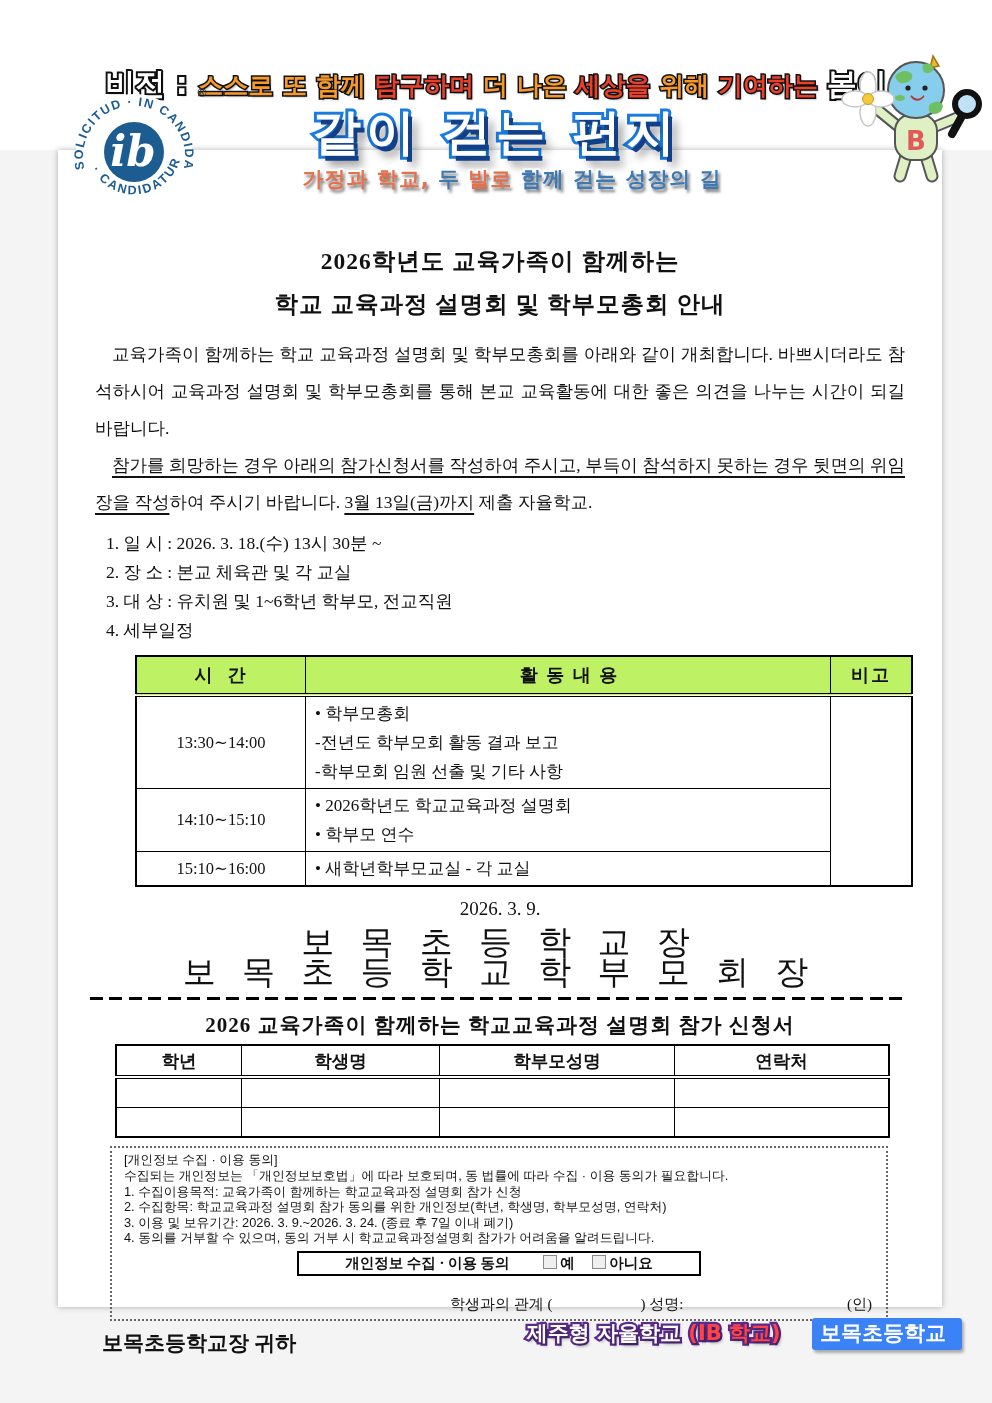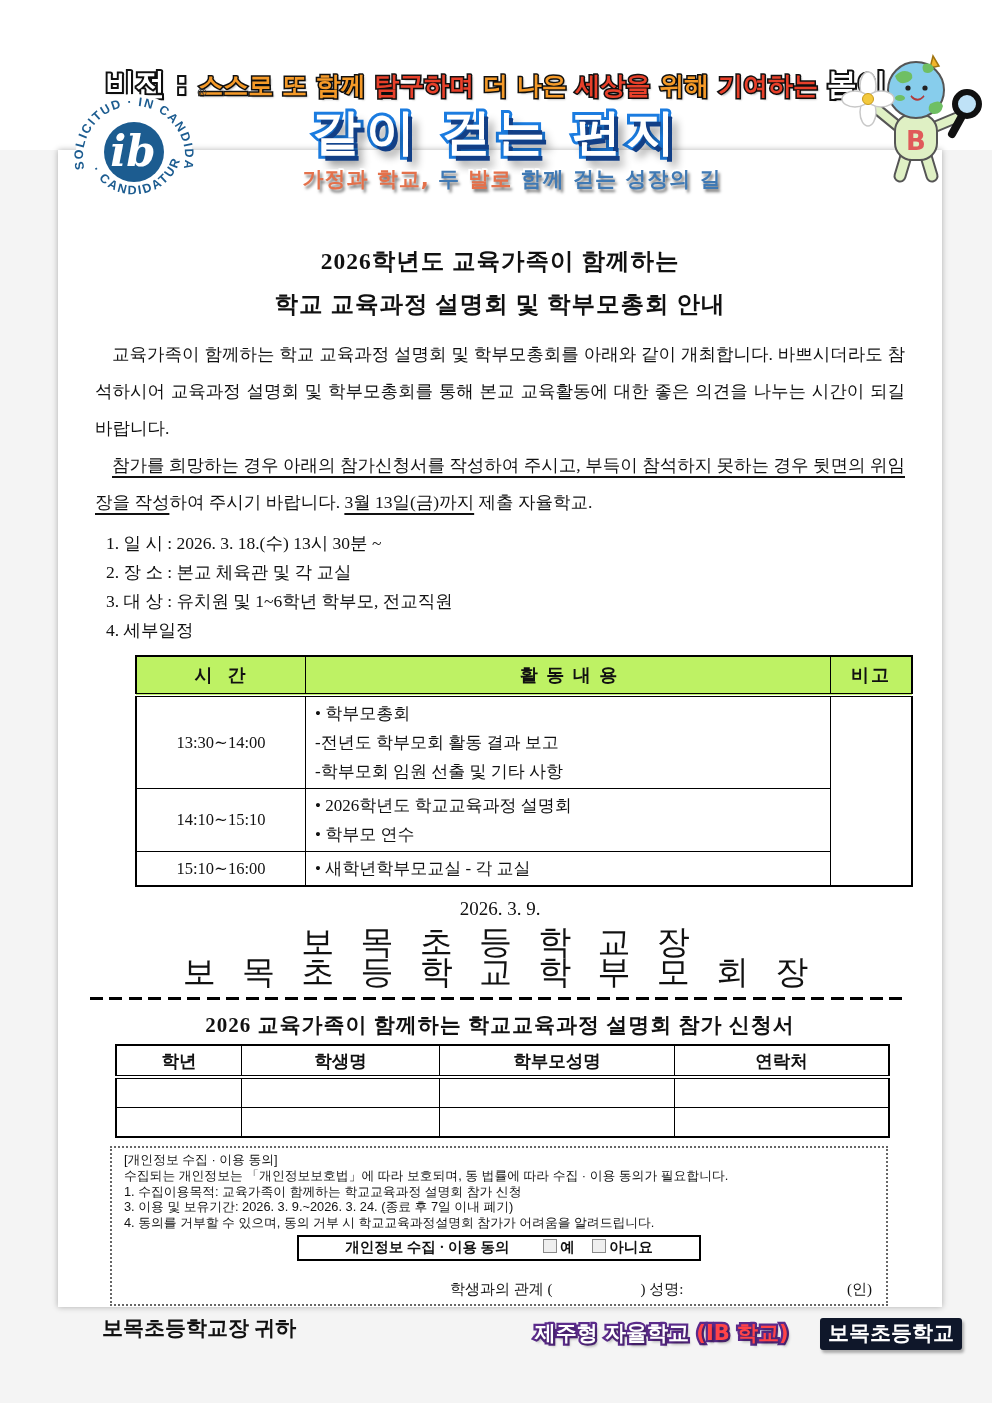--- a/index.html
+++ b/index.html
@@ -84,21 +84,21 @@
   .rel-fill{flex:1;}
   .rel-seal{margin-right:2px;}
   .addressee{margin:8px 0 0 44px;font-size:21px;font-weight:bold;line-height:28px;}
   
   .footer-badges{
     position:absolute;top:1318px;left:0;width:962px;text-align:right;z-index:4;white-space:nowrap;
     font-family:"DejaVu Sans","Liberation Sans",sans-serif;font-weight:bold;font-size:21px;
   }
   .badge1-main{color:#fff;-webkit-text-stroke:4.5px #5b2b8b;paint-order:stroke fill;text-shadow:2px 3px 3px rgba(0,0,0,.35);}
   .badge1-accent{color:#ff4348;-webkit-text-stroke:4.5px #5b2b8b;paint-order:stroke fill;text-shadow:2px 3px 3px rgba(0,0,0,.35);}
-  .badge2{display:inline-block;margin-left:24px;background:#0f172a;color:#fff;padding:1px 8px 3px 8px;
+  .badge2{display:inline-block;margin-left:24px;background:#3b82f6;color:#fff;padding:1px 16px 3px 8px;
     border-radius:3px;box-shadow:2px 3px 3px rgba(0,0,0,.3);}
 </style>
 </head>
 <body>
 
 <div class="top-strip"></div>
 
 <div class="sheet">
   <div class="doc">
 
@@ -182,20 +182,21 @@
             <td class="fc4">&nbsp;</td>
           </tr>
         </tbody>
     </table>
 
     <div class="privacy-box">
       <div class="privacy-heading">[개인정보 수집 · 이용 동의]</div>
       <div>
           <div>수집되는 개인정보는 「개인정보보호법」에 따라 보호되며, 동 법률에 따라 수집 · 이용 동의가 필요합니다.</div>
           <div>1. 수집이용목적: 교육가족이 함께하는 학교교육과정 설명회 참가 신청</div>
+          <div>2. 수집항목: 학교교육과정 설명회 참가 동의를 위한 개인정보(학년, 학생명, 학부모성명, 연락처)</div>
           <div>3. 이용 및 보유기간: 2026. 3. 9.~2026. 3. 24. (종료 후 7일 이내 폐기)</div>
           <div>4. 동의를 거부할 수 있으며, 동의 거부 시 학교교육과정설명회 참가가 어려움을 알려드립니다.</div>
         </div>
       <div class="consent-box">
         <span class="consent-label">개인정보 수집 · 이용 동의</span>
         <span class="consent-opt"><span class="chk"></span><span>예</span></span>
         <span class="consent-opt"><span class="chk"></span><span>아니요</span></span>
       </div>
       <div class="relation-line">
         <span class="rel-open">학생과의 관계 (</span>

